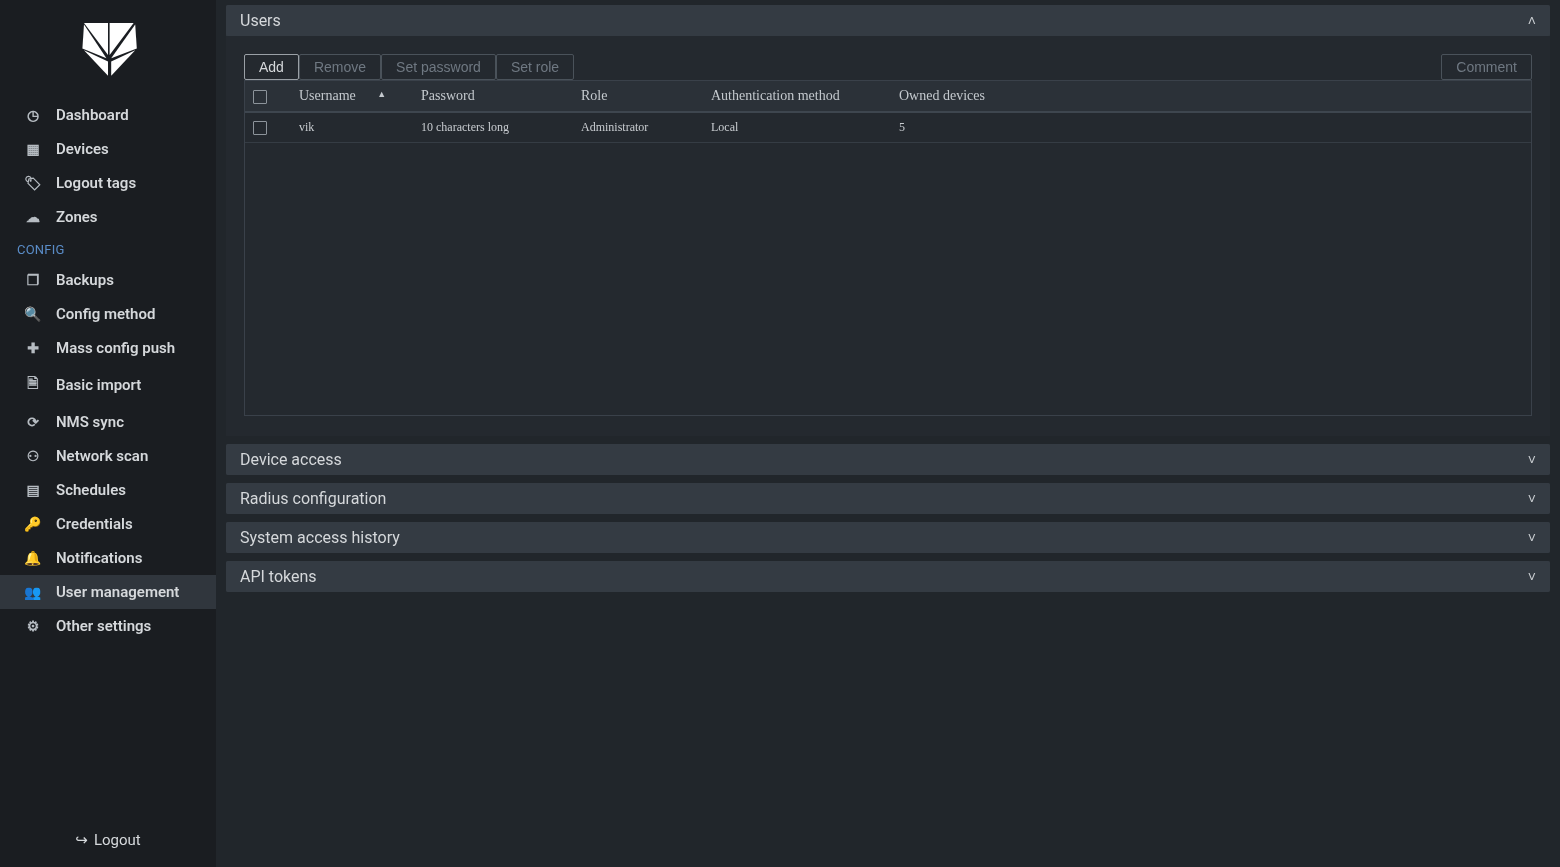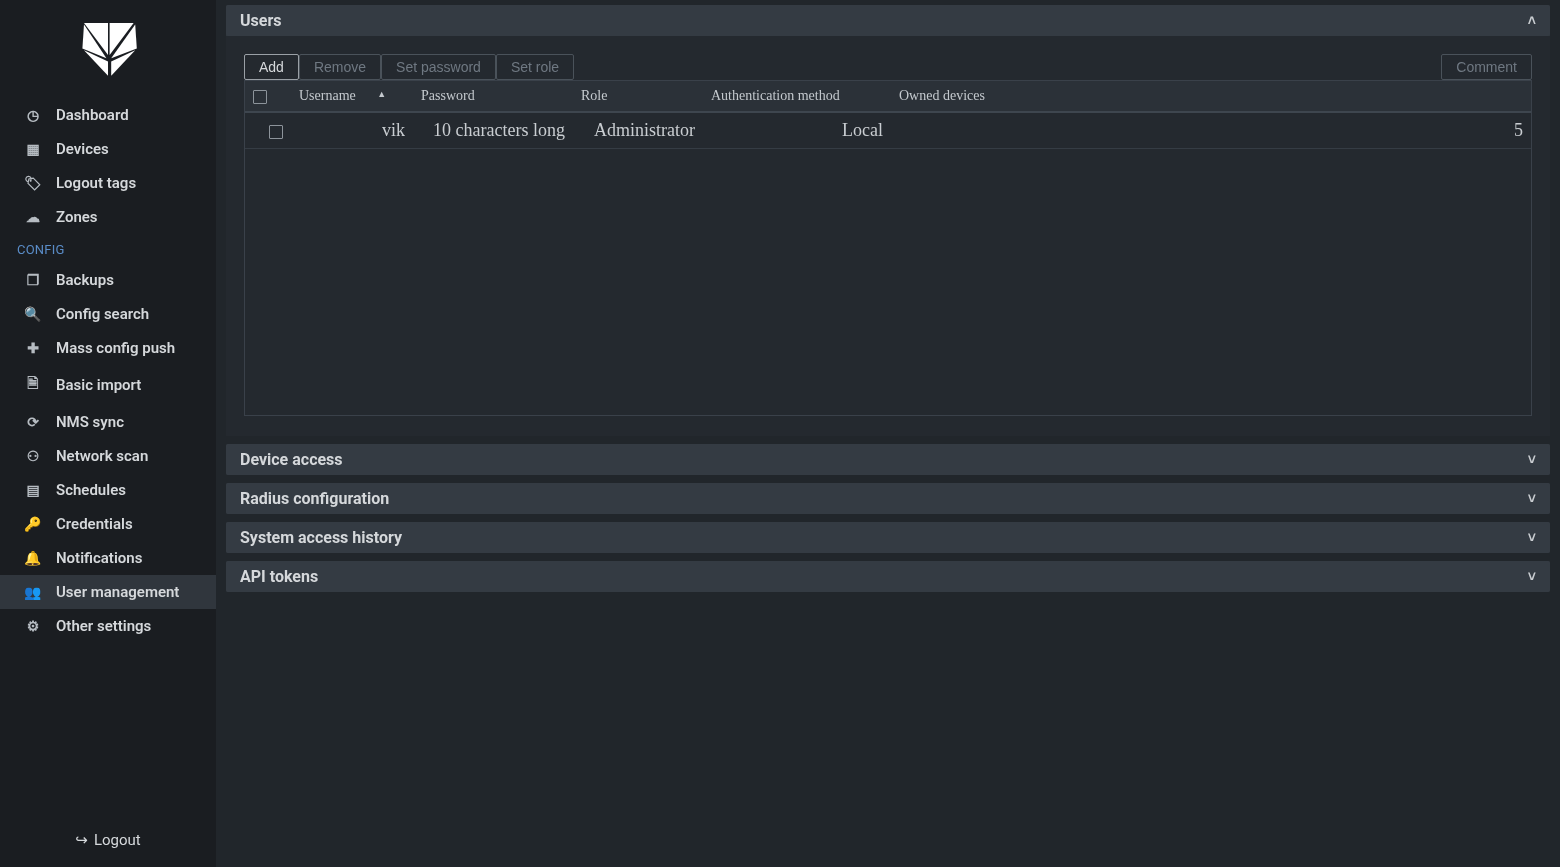--- a/index.html
+++ b/index.html
@@ -95,21 +95,21 @@
     margin-top: 5px;
     background: var(--bg-panel-dark);
     border-radius: 2px;
   }
   .panel-header {
     display: flex;
     align-items: center;
     justify-content: space-between;
     padding: 6px 14px;
     cursor: pointer;
-    font-weight: 700;
+    font-weight: 400;
     font-size: 16px;
     background: #343b43;
     border-radius: 2px;
   }
   .panel-header .chev { font-size: 14px; color: #c9cdd1; }
   .panel-body {
     padding: 18px 18px 20px 18px;
     background: #24292f;
   }
   .panel.collapsed .panel-header { background: #343b43; align-items: center; }
@@ -160,23 +160,22 @@
   thead th .sort-ind {
     position: relative;
     top: -3px;
     margin-left: 18px;
     font-size: 9px;
     color: #c4c9ce;
   }
   tbody td {
     padding: 7px 8px;
     color: #c9cdd1;
-    font-size: 18px;
+    font-size: 12px;
     border-bottom: 1px solid #353c44;
-    text-align: right;
   }
   .chk {
     width: 14px; height: 14px;
     display: inline-block;
     border: 1px solid #8d949b;
     border-radius: 1px;
     vertical-align: middle;
   }
   col.c-chk { width: 46px; }
   col.c-user { width: 122px; }
@@ -220,21 +219,21 @@
     <span>Zones</span>
   </div>
 
   <div class="side-section-title">CONFIG</div>
   <div class="side-item">
     <span class="ico">❐</span>
     <span>Backups</span>
   </div>
   <div class="side-item">
     <span class="ico">🔍</span>
-    <span>Config search</span>
+    <span>Config method</span>
   </div>
   <div class="side-item">
     <span class="ico">✚</span>
     <span>Mass config push</span>
   </div>
 
   <div class="side-item">
     <span class="ico">🗎</span>
     <span>Basic import</span>
   </div>

